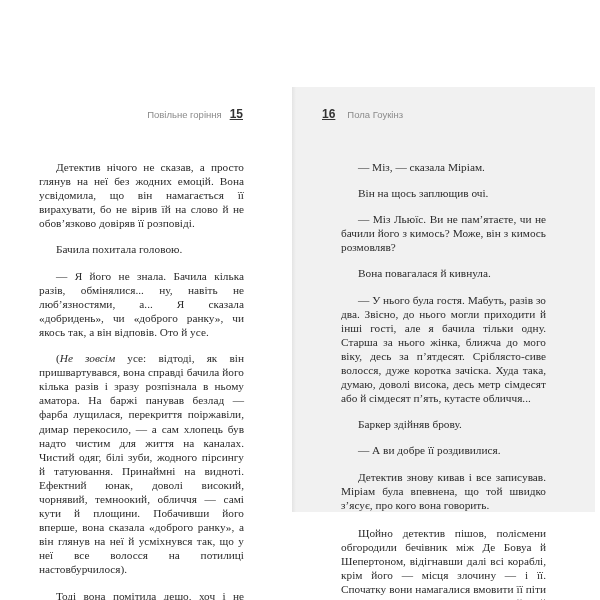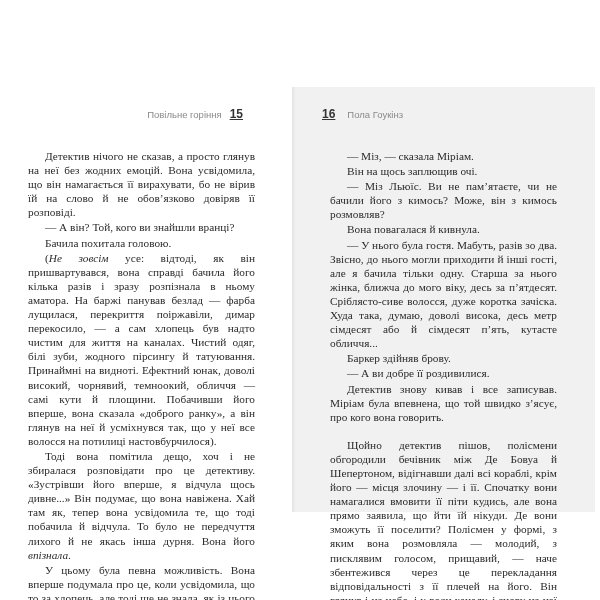--- a/index.html
+++ b/index.html
@@ -28,35 +28,35 @@
     .page-left .running-head { right:46px; }
     .page-right .running-head { left:30px; }
     .page-right .running-head .num { margin:0 12px 0 0; }
     .text {
       position:absolute; top:61px;
       font-size:11.3px; line-height:14.1px;
       text-align:justify;
     }
     .page-left .text { left:27px; width:229px; }
     .page-right .text { left:37px; width:229px; }
-    .text p { margin:1px; text-indent:17px; }
+    .text p { margin:12px; text-indent:17px; }
     .text p.gap { margin-top:14px; }
     .text i { }
   </style>
 </head>
 <body>
 
 <div class="page page-left">
   <div class="running-head">
     <span>Повільне горіння</span><span class="num">15</span>
   </div>
   <div class="text">
     <p>Детектив нічого не сказав, а просто глянув на неї без жодних емоцій. Вона усвідомила, що він намагається її вирахувати, бо не вірив їй на слово й не обов’язково довіряв її розповіді.</p>
-    <p>— А він? Той, кого ви знайшли вранці?</p>
     <p>Бачила похитала головою.</p>
+    <p>— Я його не знала. Бачила кілька разів, обмінялися... ну, навіть не люб’язностями, а... Я сказала «добридень», чи «доброго ранку», чи якось так, а він відповів. Ото й усе.</p>
     <p><span>(</span><i>Не зовсім</i><span> усе: відтоді, як він пришвартувався, вона справді бачила його кілька разів і зразу розпізнала в ньому аматора. На баржі панував безлад — фарба лущилася, перекриття поіржавіли, димар перекосило, — а сам хлопець був надто чистим для життя на каналах. Чистий одяг, білі зуби, жодного пірсингу й татуювання. Принаймні на видноті. Ефектний юнак, доволі високий, чорнявий, темноокий, обличчя — самі кути й площини. Побачивши його вперше, вона сказала «доброго ранку», а він глянув на неї й усміхнувся так, що у неї все волосся на потилиці настовбурчилося).</span></p>
     <p><span>Тоді вона помітила дещо, хоч і не збиралася розповідати про це детективу. «Зустрівши його вперше, я відчула щось дивне...» Він подумає, що вона навіжена. Хай там як, тепер вона усвідомила те, що тоді побачила й відчула. То було не передчуття лихого й не якась інша дурня. Вона його </span><i>впізнала</i><span>.</span></p>
     <p>У цьому була певна можливість. Вона вперше подумала про це, коли усвідомила, що то за хлопець, але тоді ще не знала, як із цього скористатися. Але тепер, коли він уже мертвий, їй здалося, що цьому судилося статися. Сприятлива нагода.</p>
 
   </div>
 </div>
 
 <div class="page page-right">
   <div class="running-head">
     <span class="num">16</span><span>Пола Гоукінз</span>

